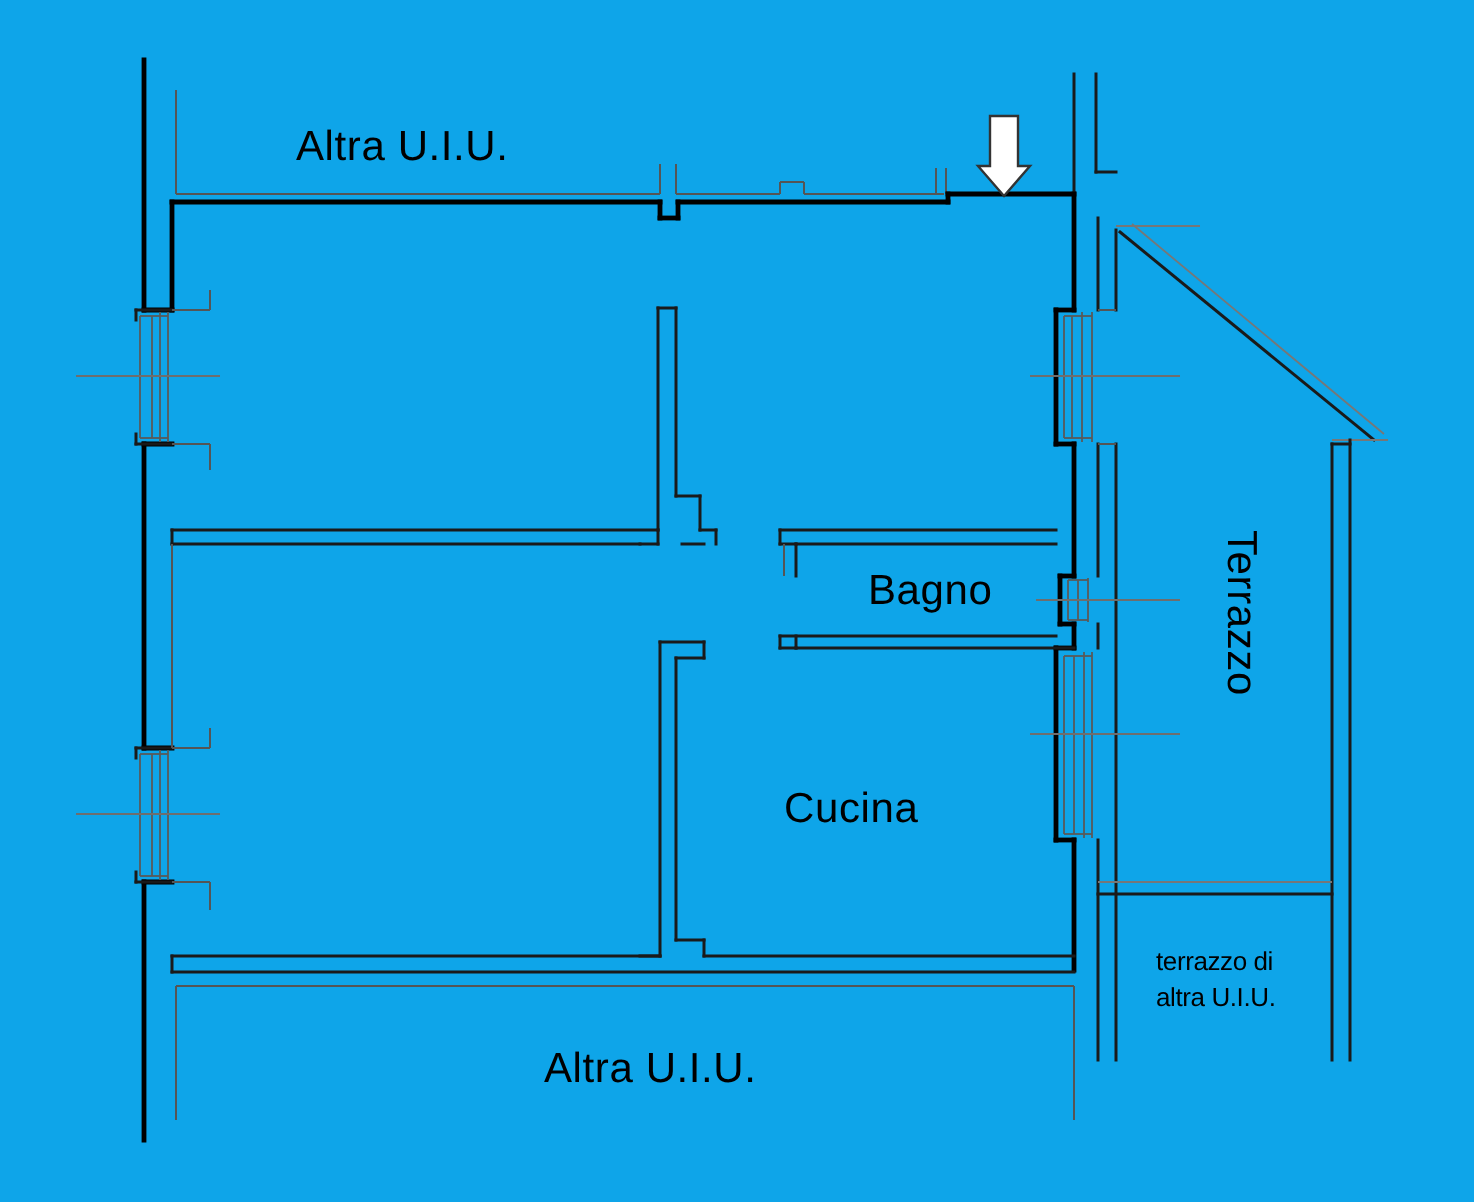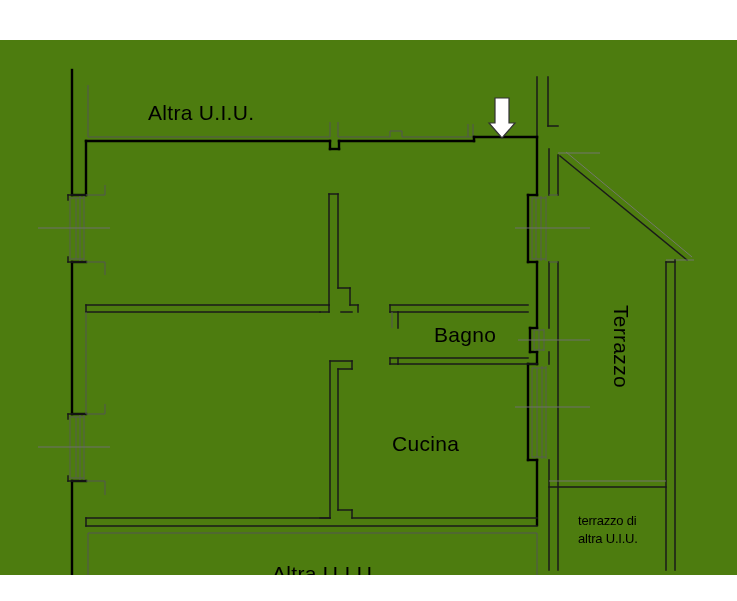--- a/index.html
+++ b/index.html
@@ -7,24 +7,23 @@
     margin: 0;
     padding: 0;
     background: #ffffff;
   }
   body {
     font-family: "Liberation Sans", sans-serif;
   }
   #plan-root {
     position: relative;
     width: 737px;
-    height: 535px;
-    background: #4d7c0f;
+    height: 601px;
+    background: #0ea5e9;
     overflow: hidden;
-    margin-top: 40px;
   }
   #plan-svg {
     display: block;
     width: 737px;
     height: 601px;
   }
   .wall-heavy {
     stroke: #000000;
     stroke-width: 2.4;
     fill: none;

